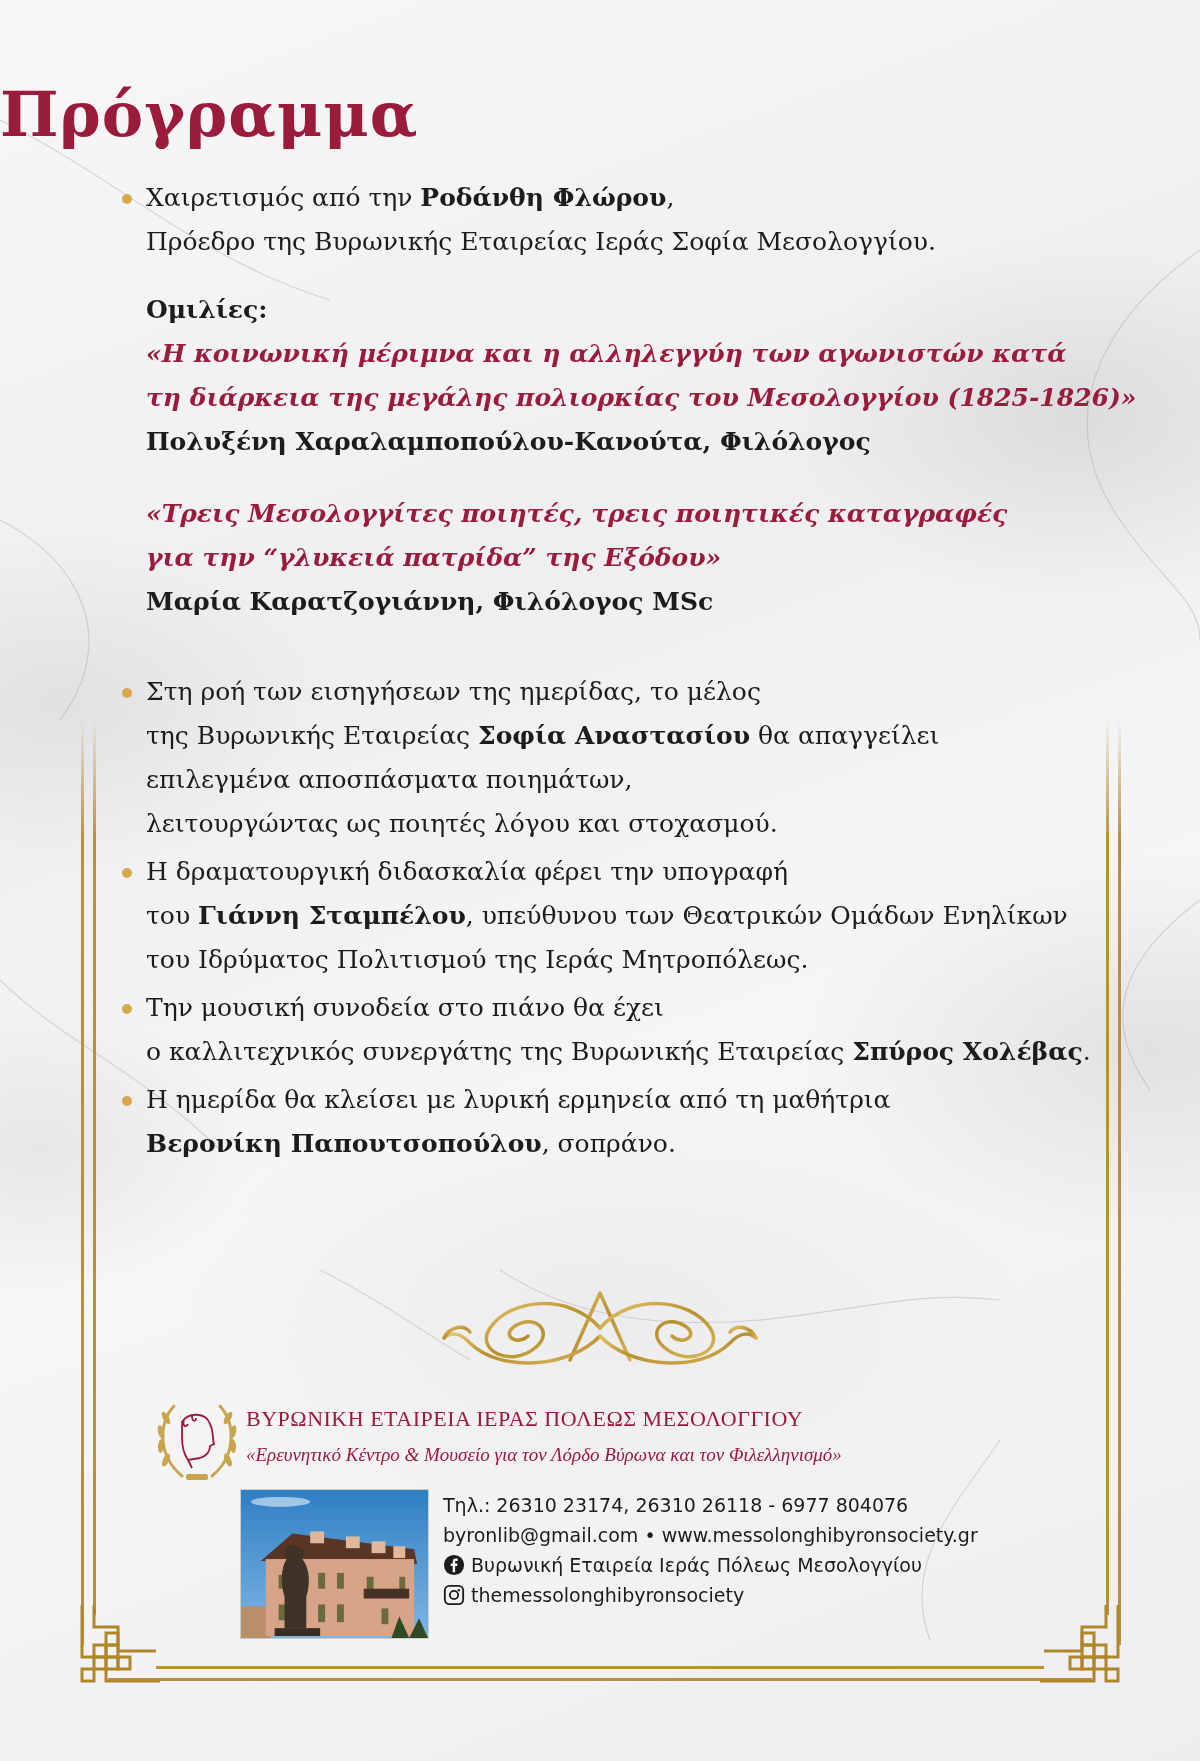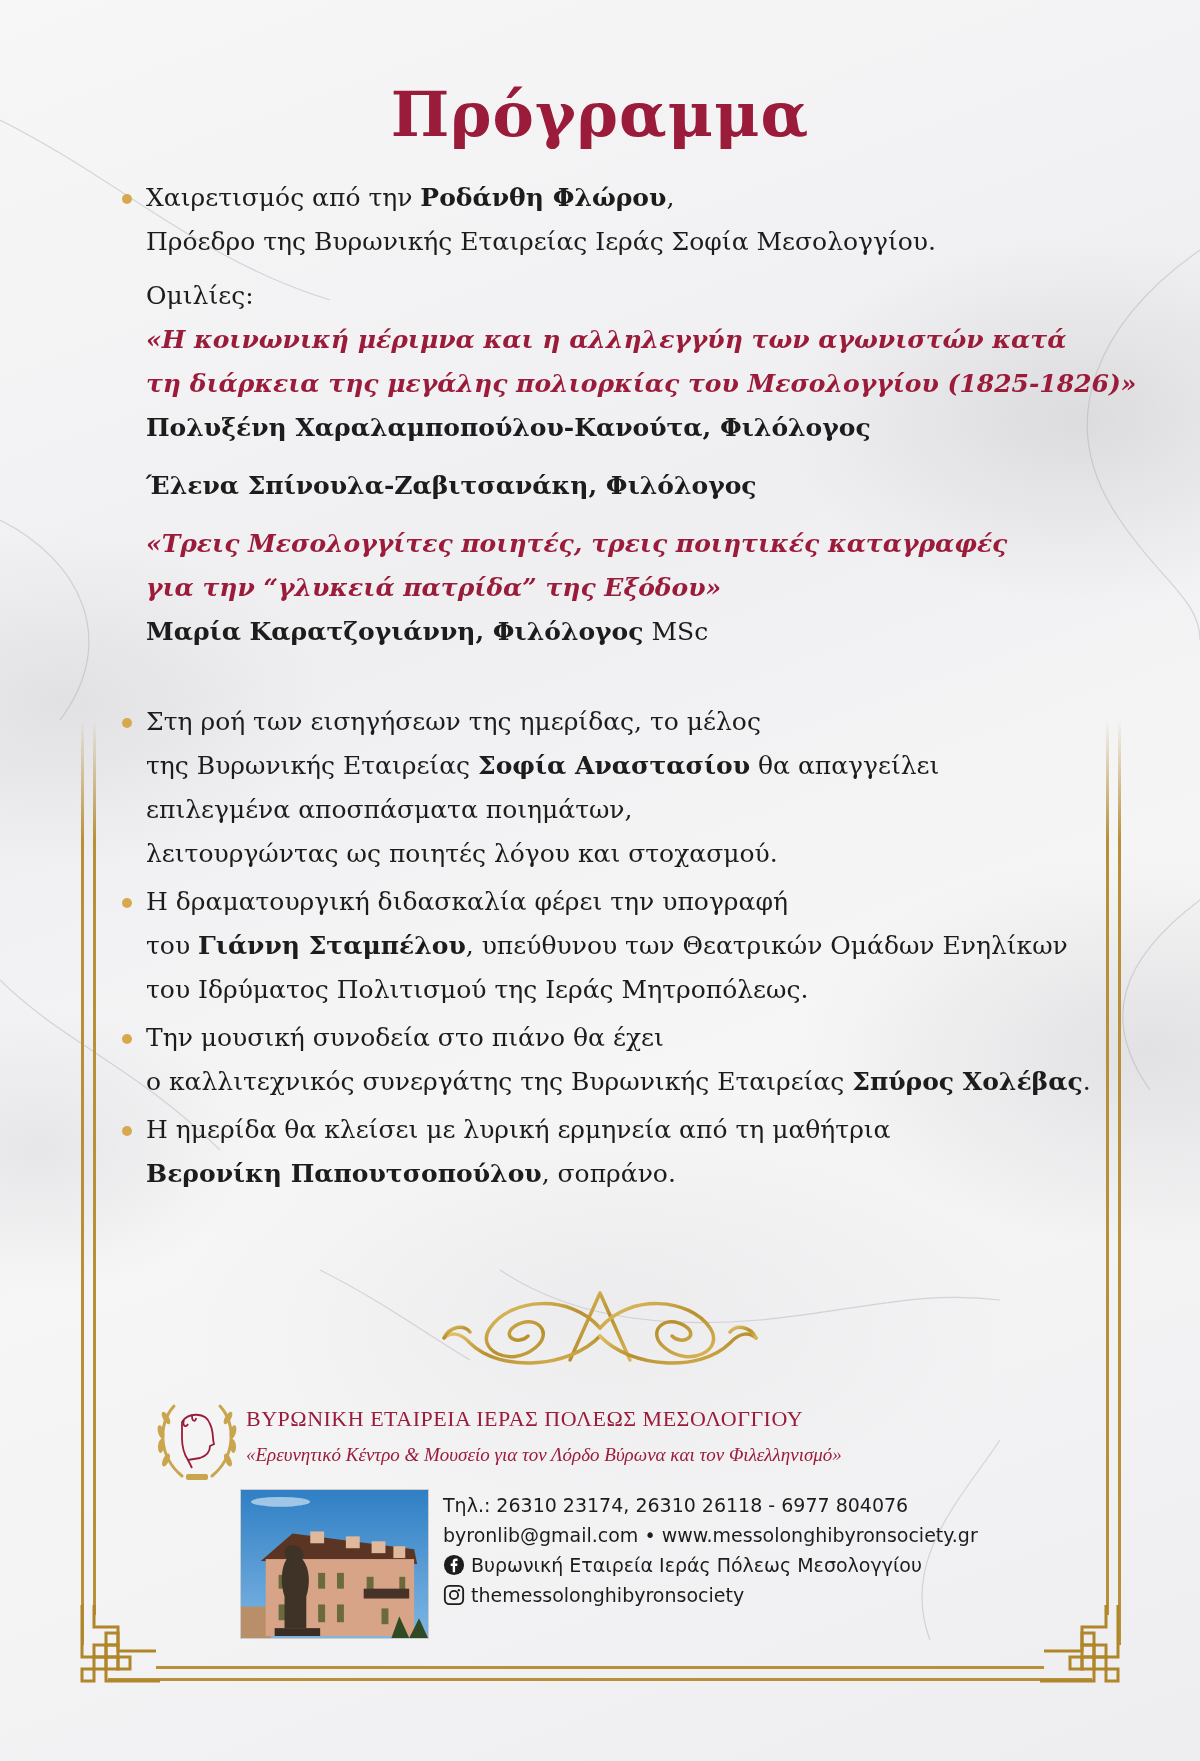--- a/index.html
+++ b/index.html
@@ -17,21 +17,20 @@
         linear-gradient(160deg, #f7f7f8 0%, #efeff1 35%, #f6f6f7 60%, #eeeef0 100%);
     }
     .vein { position: absolute; pointer-events: none; }
     .frame-line {
       position: absolute;
       background: #b8903a;
     }
     .title {
       position: absolute;
       left: 0; right: 0; top: 78px;
-      text-align: center;
       font-family: "DejaVu Serif", serif;
       font-size: 62px;
       font-weight: bold;
       color: #9b1b3a;
       letter-spacing: 1px;
     }
     .content {
       position: absolute;
       left: 146px;
       top: 176px;
@@ -48,21 +47,21 @@
       border-radius: 50%;
       background: #d7a94f;
     }
     .line { white-space: nowrap; }
     .b { font-weight: bold; }
     .red-it {
       color: #9b1b3a;
       font-style: italic;
       font-weight: bold;
     }
-    .talks-label { font-weight: normal; margin-top: 2px; }
+    .talks-label { font-weight: bold; margin-top: 16px; }
     .talk { margin-bottom: 6px; }
     .spacer-s { height: 8px; }
     .spacer-m { height: 40px; }
     .spacer-xs { height: 4px; }
 
     .ornament {
       position: absolute;
       left: 440px; top: 1288px;
       width: 320px; height: 90px;
     }
@@ -176,28 +175,27 @@
     <div class="talks-label">Ομιλίες:</div>
 
     <div class="talk">
       <div class="line red-it">«Η κοινωνική μέριμνα και η αλληλεγγύη των αγωνιστών κατά</div>
       <div class="line red-it">τη διάρκεια της μεγάλης πολιορκίας του Μεσολογγίου (1825-1826)»</div>
       <div class="line b"><span>Πολυξένη Χαραλαμποπούλου-Κανούτα, Φιλόλογος</span><span style="font-weight:normal"></span></div>
     </div>
     <div class="spacer-s"></div>
 
     <div class="talk">
-      <div class="line b"><span>Έλενα Σπίνουλα-Ζαβιτσανάκη, Φιλόλογος</span><span style="font-weight:normal"></span></div>
     </div>
     <div class="spacer-s"></div>
 
     <div class="talk">
       <div class="line red-it">«Τρεις Μεσολογγίτες ποιητές, τρεις ποιητικές καταγραφές</div>
       <div class="line red-it">για την “γλυκειά πατρίδα” της Εξόδου»</div>
-      <div class="line b"><span>Μαρία Καρατζογιάννη, Φιλόλογος</span><span style="font-weight:normal"> MSc</span></div>
+      <div class="line b"><span>Μαρία Καρατζογιάννη, Φιλόλογος</span><span style="font-weight:bold"> MSc</span></div>
     </div>
   </div>
 
   <div class="spacer-m"></div>
 
   <div class="bullet-block">
     <span class="bullet-dot"></span>
     <div class="line">Στη ροή των εισηγήσεων της ημερίδας, το μέλος</div>
     <div class="line"><span>της Βυρωνικής Εταιρείας </span><span class="b">Σοφία Αναστασίου</span><span> θα απαγγείλει</span></div>
     <div class="line">επιλεγμένα αποσπάσματα ποιημάτων,</div>

